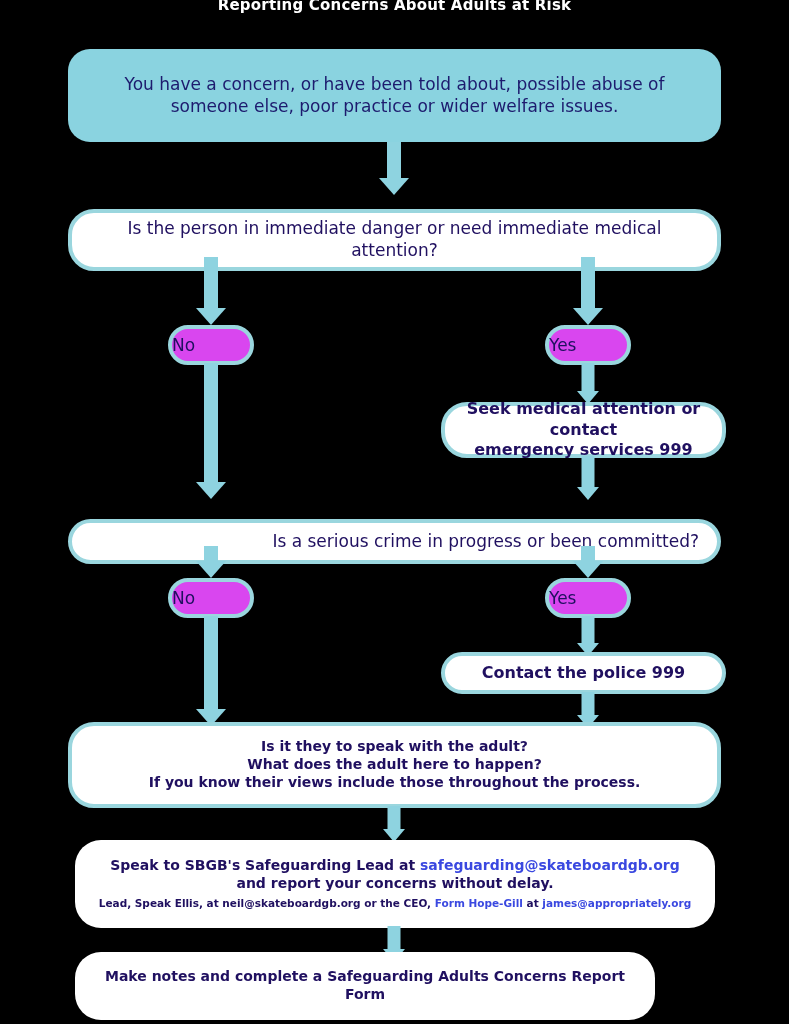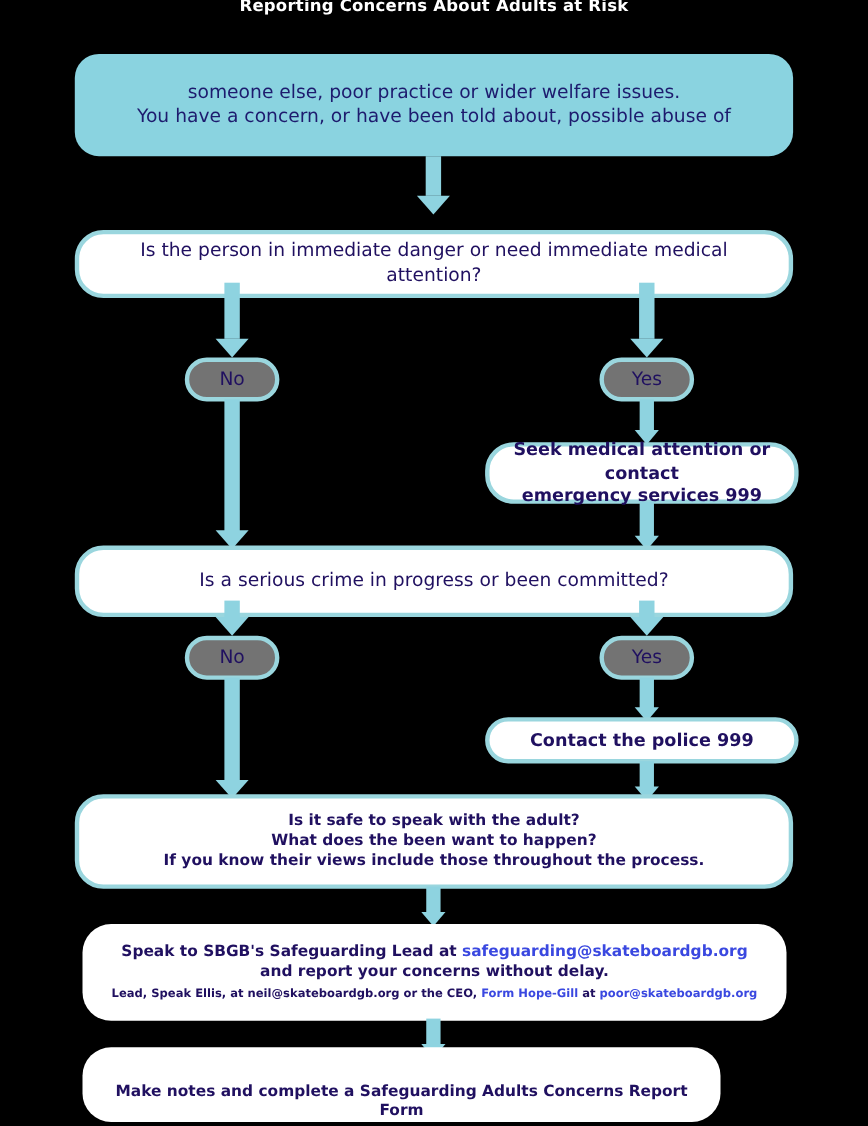--- a/index.html
+++ b/index.html
@@ -57,32 +57,31 @@
 
   .node.outlined {
     background: #ffffff;
     border: 4px solid #9ad6de;
     border-radius: 26px;
   }
 
   .node.plain {
     background: #ffffff;
     border-radius: 26px;
-    align-items: flex-end;
   }
 
   .pill {
     position: absolute;
     box-sizing: border-box;
-    background: #737373;
+    background: #d946ef;
     border: 4px solid #9ad6de;
     border-radius: 22px;
     display: flex;
     align-items: center;
-    justify-content: center;
+    justify-content: flex-start;
     color: #201060;
     font-size: 17px;
     font-weight: normal;
   }
 
   
   .arrow {
     position: absolute;
   }
   .arrow .stem {
@@ -127,22 +126,22 @@
 </style>
 </head>
 <body>
 
 <div id="flow">
 
   <div class="title">Reporting Concerns About Adults at Risk</div>
 
   <div class="node filled" style="left:68px; top:49px; width:653px; height:93px;">
     <div class="lines txt-lg">
+      <div>You have a concern, or have been told about, possible abuse of</div>
       <div>someone else, poor practice or wider welfare issues.</div>
-      <div>You have a concern, or have been told about, possible abuse of</div>
     </div>
   </div>
 
   <div class="arrow" style="left:379px; top:142px; width:30px; height:53px;">
     <div class="stem" style="width:14px; height:36px;"></div>
     <div class="head"></div>
   </div>
 
   <div class="node outlined" style="left:68px; top:209px; width:653px; height:62px;">
     <div class="lines txt-lg">
@@ -183,21 +182,21 @@
       <div>Seek medical attention or contact</div>
       <div>emergency services 999</div>
     </div>
   </div>
 
   <div class="arrow small" style="left:573px; top:456px; width:30px; height:44px;">
     <div class="stem" style="width:13px; height:32px;"></div>
     <div class="head"></div>
   </div>
 
-  <div class="node outlined" style="left:68px; top:496px; width:653px; height:65px;">
+  <div class="node outlined" style="left:68px; top:519px; width:653px; height:45px;text-align:right;">
     <div class="lines txt-lg">
       <div>Is a serious crime in progress or been committed?</div>
     </div>
   </div>
 
   <div class="arrow" style="left:196px; top:546px; width:30px; height:32px;">
     <div class="stem" style="width:14px; height:16px;"></div>
     <div class="head"></div>
   </div>
 
@@ -230,41 +229,41 @@
     </div>
   </div>
 
   <div class="arrow small" style="left:573px; top:692px; width:30px; height:36px;">
     <div class="stem" style="width:13px; height:24px;"></div>
     <div class="head"></div>
   </div>
 
   <div class="node outlined" style="left:68px; top:722px; width:653px; height:86px;">
     <div class="lines txt-sm">
-      <div>Is it safe to speak with the adult?</div>
-      <div>What does the been want to happen?</div>
+      <div>Is it they to speak with the adult?</div>
+      <div>What does the adult here to happen?</div>
       <div>If you know their views include those throughout the process.</div>
     </div>
   </div>
 
   <div class="arrow small" style="left:380px; top:806px; width:28px; height:36px;">
     <div class="stem" style="width:13px; height:24px;"></div>
     <div class="head"></div>
   </div>
 
   <div class="node plain" style="left:75px; top:840px; width:640px; height:88px; flex-direction:column; justify-content:center;">
     <div class="lines txt-sm" style="padding:0 14px;">
       <div>
         <span>Speak to SBGB's Safeguarding Lead at </span><span class="maillink">safeguarding@skateboardgb.org</span>
       </div>
       <div>and report your concerns without delay.</div>
     </div>
     <div class="lines txt-xs" style="padding:3px 10px 0 10px; line-height:1.45;">
       <div>
-        <span>Lead, Speak Ellis, at neil@skateboardgb.org or the CEO, </span><span class="namelink">Form Hope-Gill</span><span> at </span><span class="maillink">poor@skateboardgb.org</span>
+        <span>Lead, Speak Ellis, at neil@skateboardgb.org or the CEO, </span><span class="namelink">Form Hope-Gill</span><span> at </span><span class="maillink">james@appropriately.org</span>
       </div>
     </div>
   </div>
 
   <div class="arrow small" style="left:380px; top:926px; width:28px; height:36px;">
     <div class="stem" style="width:13px; height:24px;"></div>
     <div class="head"></div>
   </div>
 
   <div class="node plain" style="left:75px; top:952px; width:580px; height:68px;">

